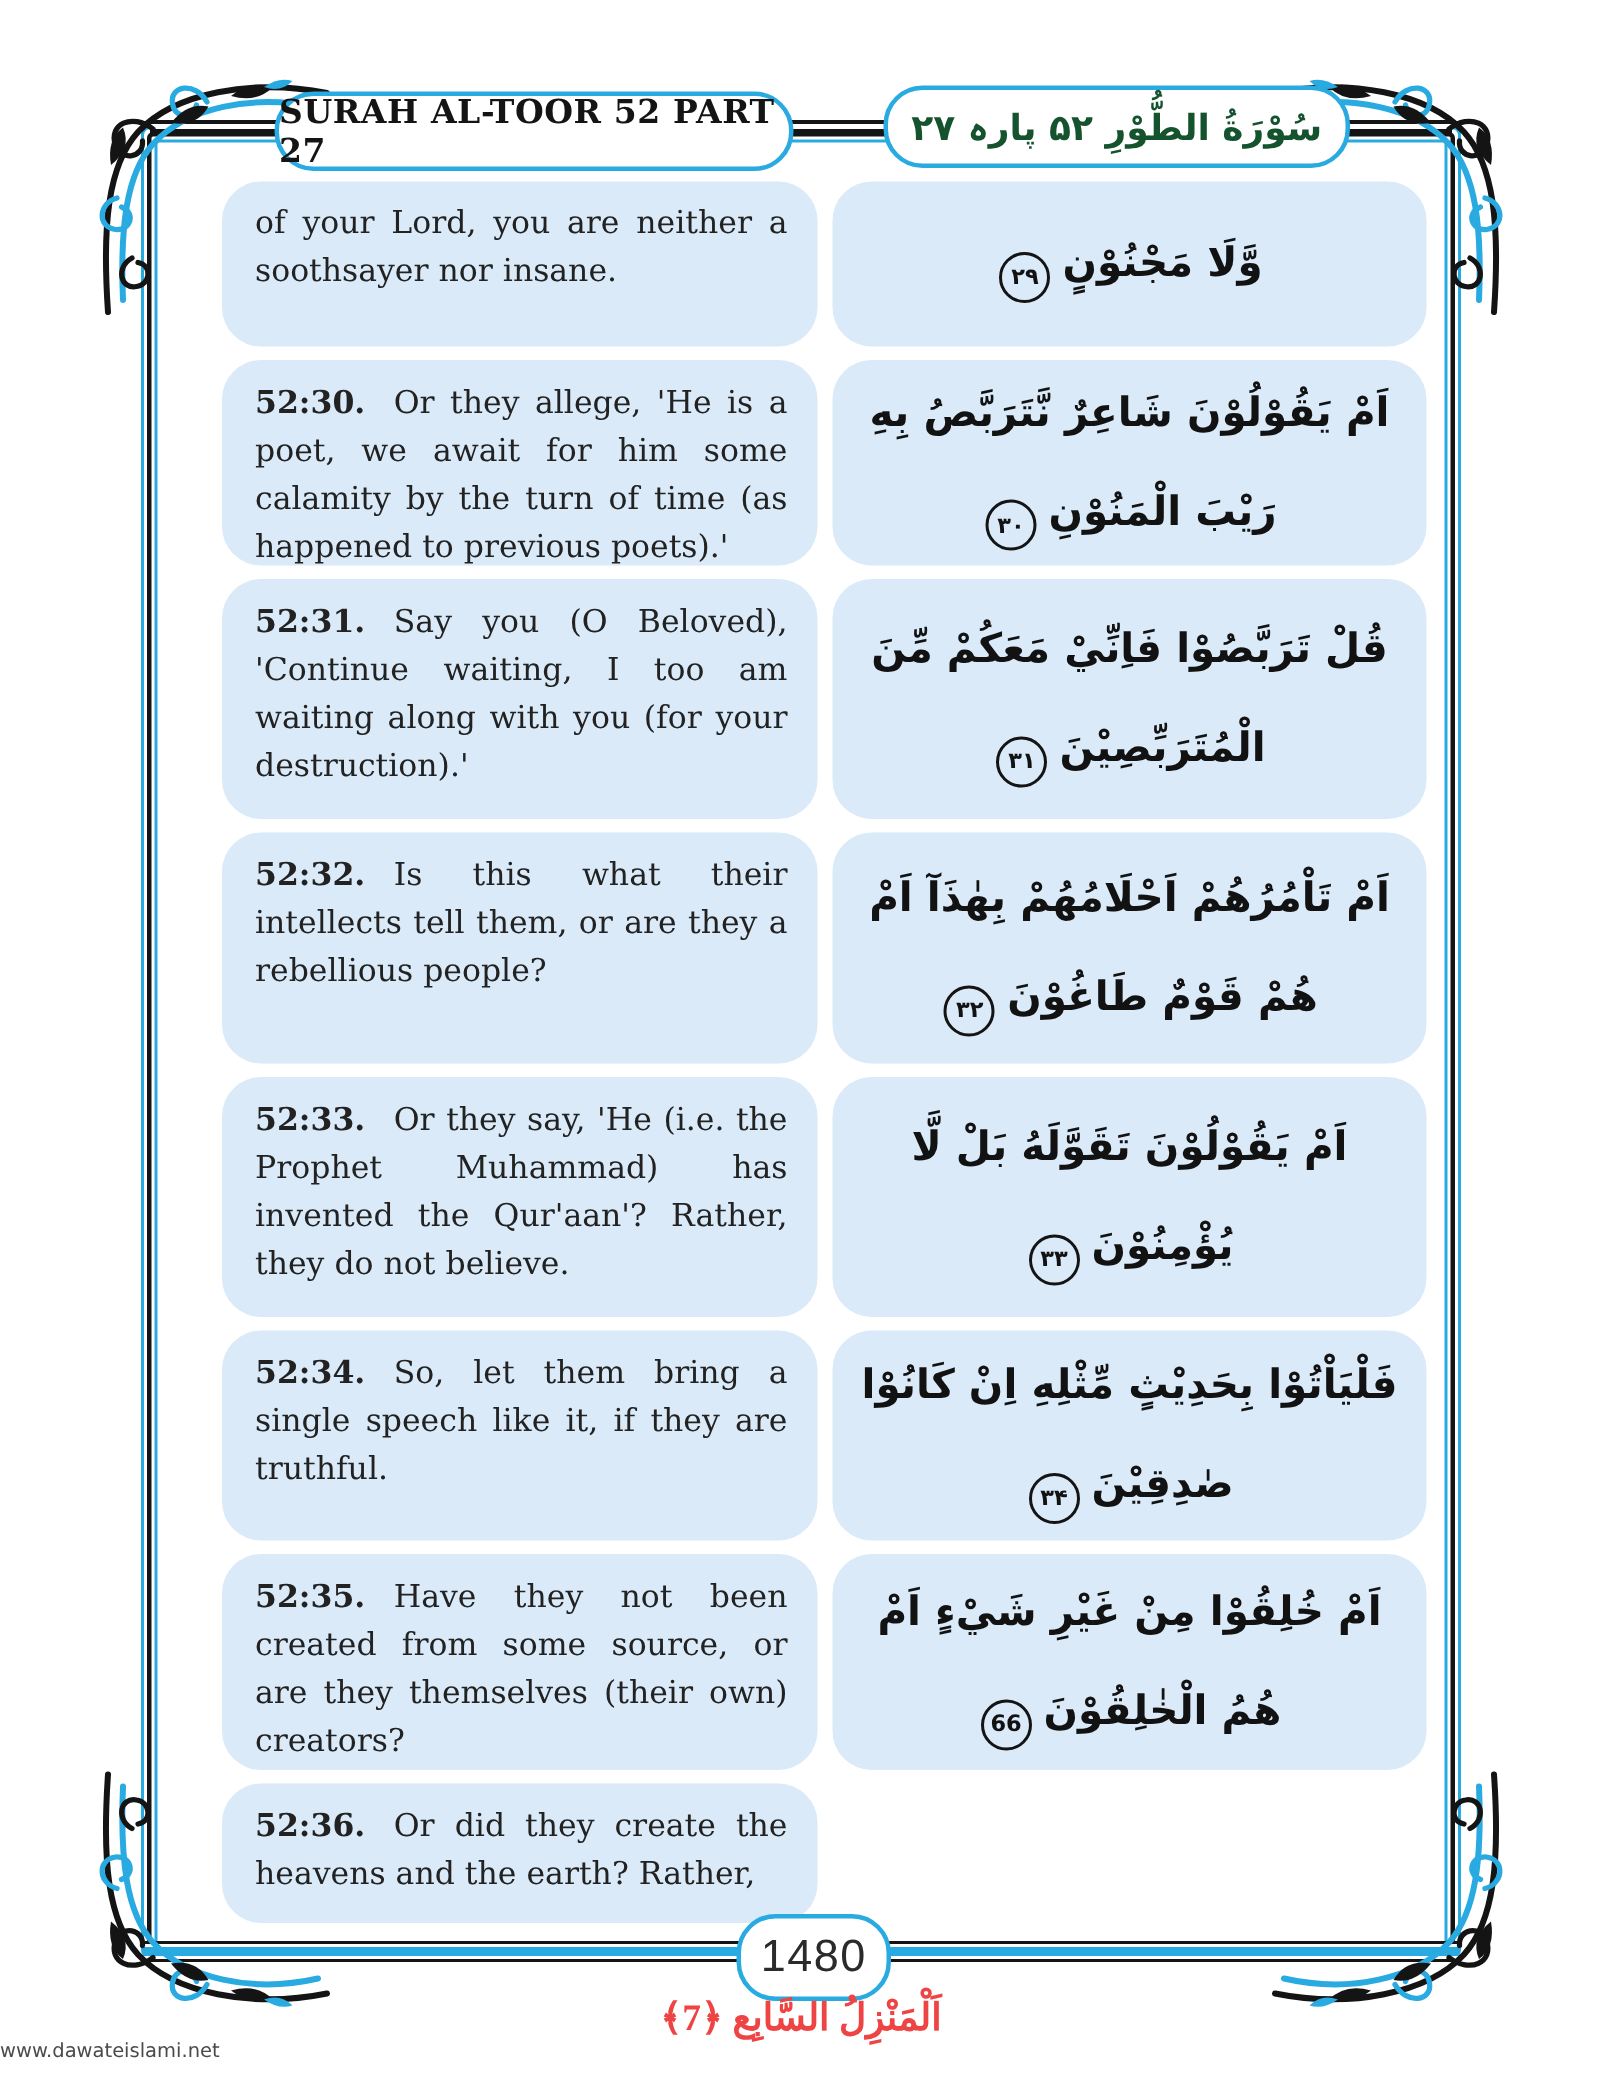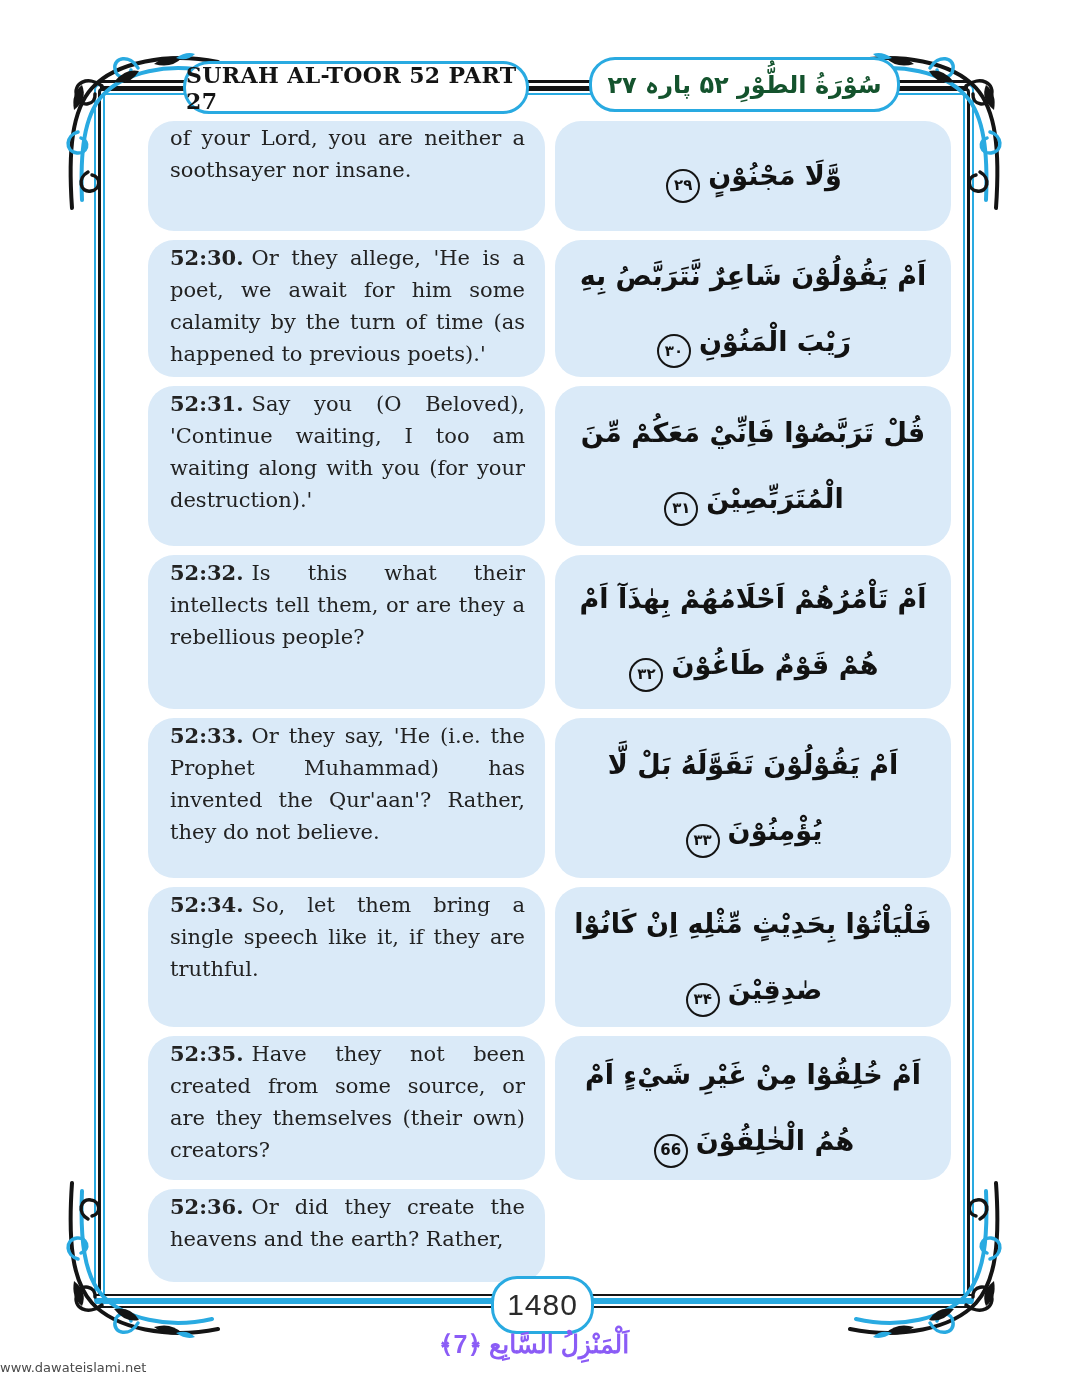--- a/index.html
+++ b/index.html
@@ -47,25 +47,25 @@
   }
   .page-num span{font-family:"Liberation Sans",sans-serif;font-size:30px;color:#2b2b2b;letter-spacing:1px;}
 
   
   .content{
     position:absolute;left:148px;top:121px;width:803px;z-index:3;
     display:grid;grid-template-columns:397px 396px;column-gap:10px;
     grid-template-rows:110px 137px 160px 154px 160px 140px 144px 93px;row-gap:9px;
   }
   .cell{background:#daeaf8;border-radius:26px;overflow:hidden;}
-  .cell.eng{padding:2px 20px 8px 22px;}
+  .cell.eng{padding:12px 20px 8px 22px;}
   .cell.eng p{
     margin:0;font-size:21px;line-height:1.52;color:#222;text-align:justify;
   }
-  .vnum{font-weight:bold;margin-right:8px;}
+  .vnum{font-weight:bold;margin-right:19px;}
   .vnum:empty{display:none;margin:0;}
   .cell.ar{
     display:flex;align-items:center;justify-content:center;padding:0 18px;
   }
   .artext{
     margin:0;width:100%;direction:rtl;text-align:center;
     font-family:"DejaVu Sans",sans-serif;font-weight:bold;
     font-size:27px;line-height:66px;color:#121212;
   }
   .marker{
@@ -76,21 +76,21 @@
   }
   .marker:empty{display:none;}
 
   
   .fstripe{
     position:absolute;left:96px;right:96px;top:1294px;height:14px;z-index:4;
     background:linear-gradient(to bottom,#141414 0 2px,#ffffff 2px 4px,#29aae1 4px 10px,#ffffff 10px 12px,#141414 12px 14px);
   }
   .manzil{
     position:absolute;left:0;top:1330px;width:100%;text-align:center;z-index:6;
-    font-family:Liberation Sans, sans-serif;font-weight:bold;font-size:25px;color:#8b5cf6;direction:rtl;
+    font-family:Liberation Serif, serif;font-weight:bold;font-size:25px;color:#ef4444;direction:rtl;
   }
   .website{
     position:absolute;left:0;top:1360px;width:100%;text-align:left;z-index:6;
     font-family:"DejaVu Sans",sans-serif;font-size:13px;color:#4a4a4a;
   }
 </style>
 </head>
 <body>
 
 <div class="frame">

